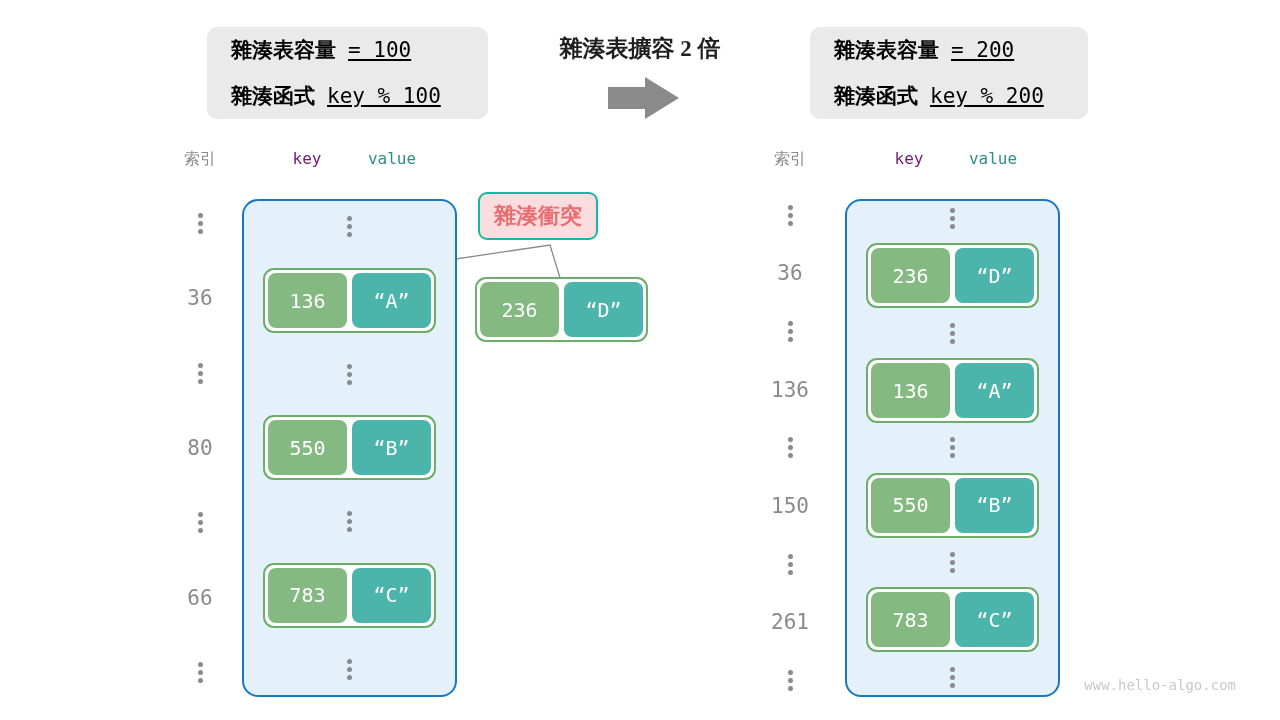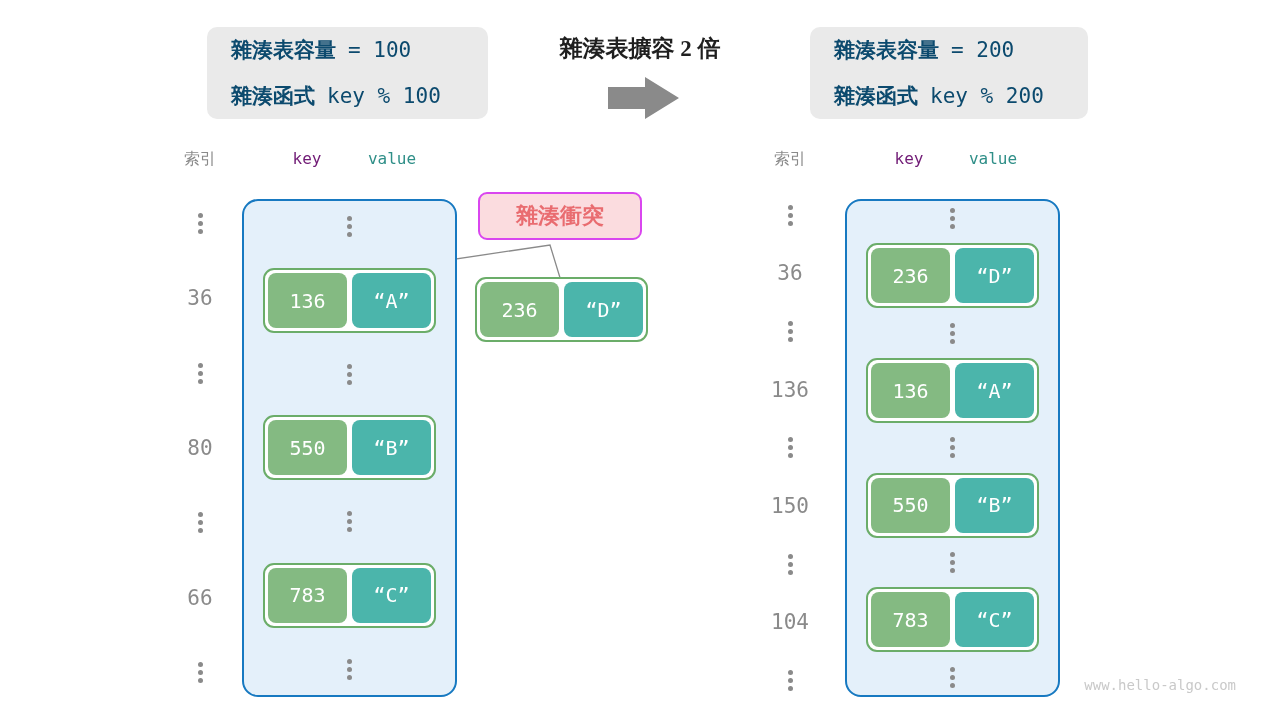--- a/index.html
+++ b/index.html
@@ -4,27 +4,27 @@
 <style>
   html,body{margin:0;padding:0;}
   body{
     width:1280px;height:720px;position:relative;background:#ffffff;overflow:hidden;
     font-family:"Liberation Sans","DejaVu Sans",sans-serif;
   }
 
   
   .info-box{
     position:absolute;top:27px;height:92px;box-sizing:border-box;
-    background:#EAEAEA;border-radius:10px;color:#0c4a6e;
+    background:#EAEAEA;border-radius:10px;color:#000000;
     display:flex;flex-direction:column;justify-content:center;gap:18px;
     padding:0 24px;font-size:21px;white-space:nowrap;
   }
   .info-box .line{display:flex;align-items:center;gap:12px;}
   .info-box .cjk{font-weight:bold;}
-  .info-box .code{font-family:"DejaVu Sans Mono","Liberation Mono",monospace;}
+  .info-box .code{font-family:"DejaVu Sans Mono","Liberation Mono",monospace;text-decoration:underline;}
   #info-left{left:207px;width:281px;}
   #info-right{left:810px;width:278px;}
 
   
   .expand-title{
     position:absolute;left:490px;top:33px;width:300px;text-align:center;
     font-size:23px;font-weight:bold;color:#1F1F1F;font-family:Liberation Serif, serif;
   }
 
   
@@ -68,22 +68,22 @@
   }
   .cell.key{background:#84BA82;}
   .cell.val{background:#4BB5AB;}
 
   
   .dots{display:flex;flex-direction:column;gap:3px;align-items:center;}
   .dots i{width:5px;height:5px;border-radius:50%;background:#8A8A8A;display:block;}
 
   
   .collision-box{
-    position:absolute;left:478px;top:192px;width:164px;height:48px;box-sizing:border-box;
-    background:#FBDCDF;border:2px solid #d946ef;border-radius:9px;
+    position:absolute;left:478px;top:192px;width:120px;height:48px;box-sizing:border-box;
+    background:#FBDCDF;border:2px solid #14b8a6;border-radius:9px;
     display:flex;align-items:center;justify-content:center;
     color:#E96C70;font-size:22px;font-weight:bold;
   }
 
   
   #external-pair{position:absolute;left:475px;top:277px;}
 
   
   .watermark{
     position:absolute;right:44px;top:677px;color:#C9C9C9;font-size:14px;
@@ -215,21 +215,21 @@
       <i></i>
       <i></i>
       <i></i>
     </div>
   <span>150</span>
   <div class="dots">
       <i></i>
       <i></i>
       <i></i>
     </div>
-  <span>104</span>
+  <span>261</span>
   <div class="dots">
       <i></i>
       <i></i>
       <i></i>
     </div>
 </div>
 
 <div class="bucket" id="bucket-right">
   <div class="dots">
       <i></i>

